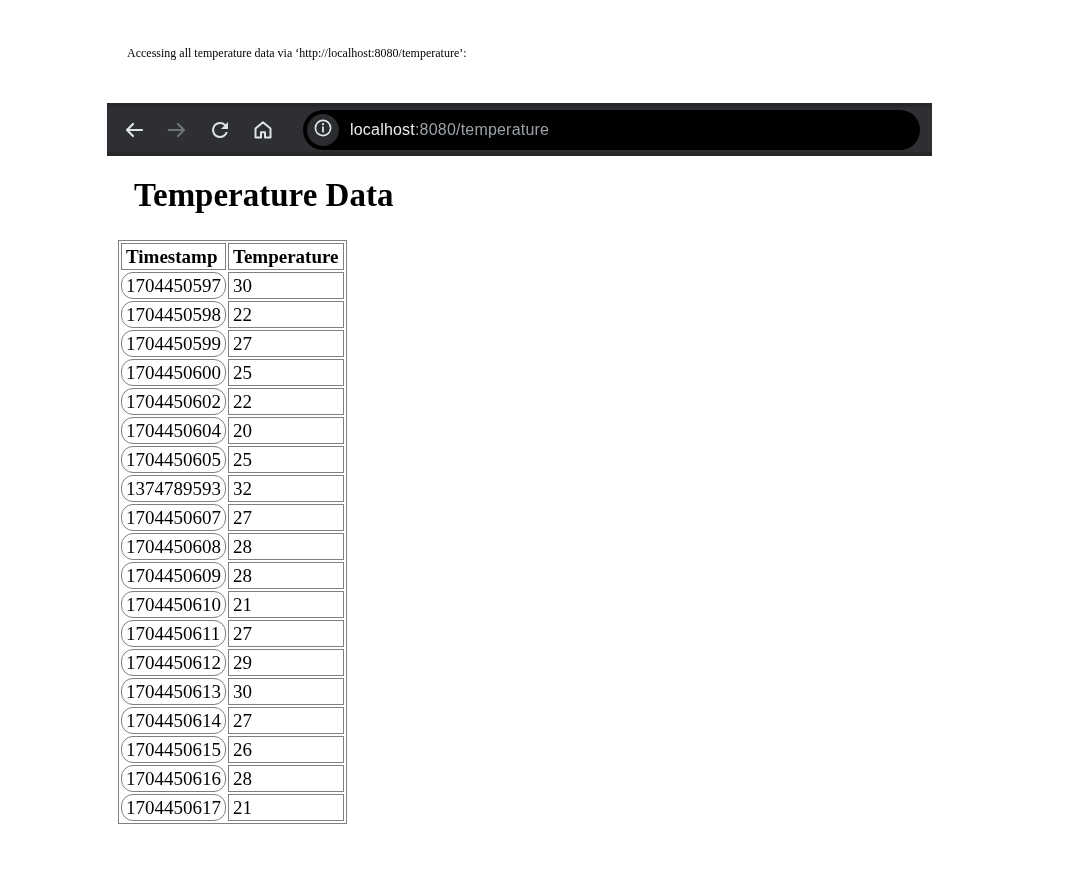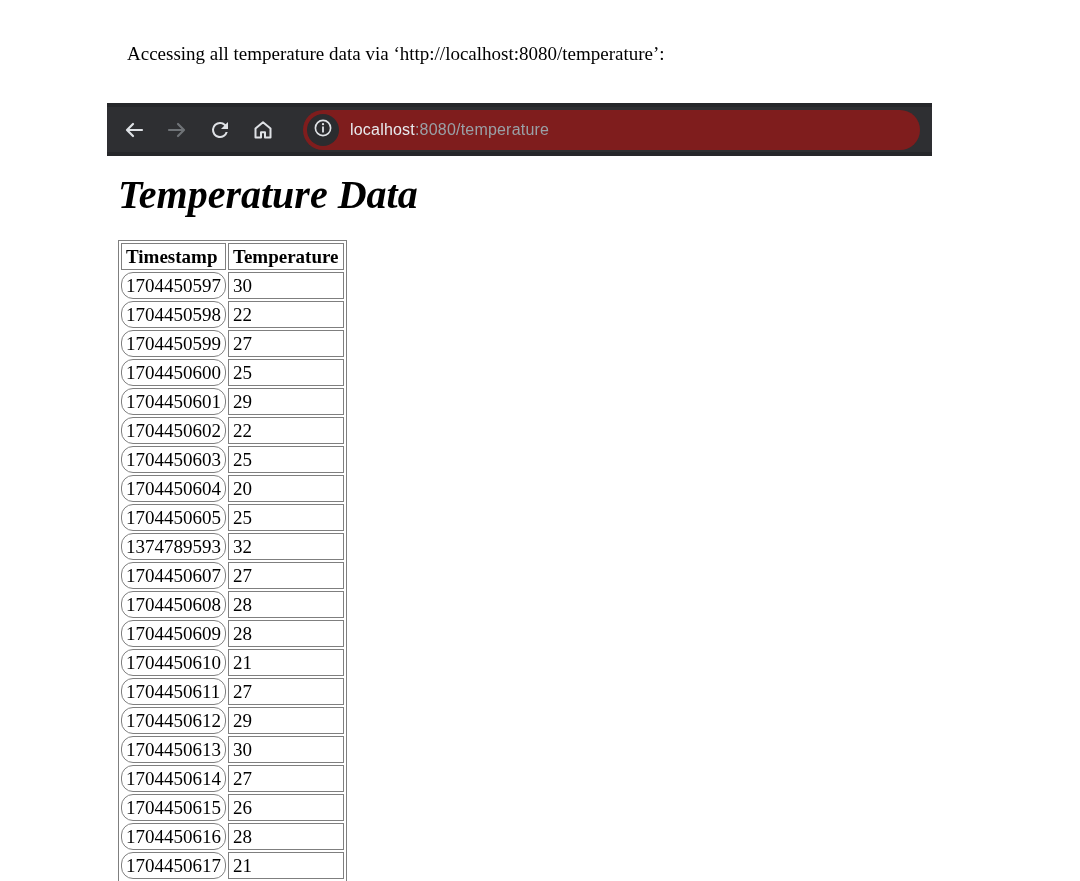--- a/index.html
+++ b/index.html
@@ -9,21 +9,21 @@
   }
   body {
     width: 1080px;
     height: 881px;
     overflow: hidden;
     font-family: "Liberation Serif", serif;
     color: #000000;
   }
   .caption {
     margin: 42px 0 0 127px;
-    font-size: 19px;
+    font-size: 12px;
     line-height: 23px;
     color: #000000;
     white-space: nowrap;
   }
   
   .toolbar {
     box-sizing: border-box;
     margin: 38px 0 0 107px;
     width: 825px;
     height: 53px;
@@ -42,21 +42,21 @@
     align-items: center;
     justify-content: center;
     flex: 0 0 auto;
     cursor: pointer;
   }
   .nav-btn svg { display: block; }
   .omnibox {
     flex: 1 1 auto;
     height: 40px;
     margin-left: 10px;
-    background: #7f1d1d;
+    background: #000000;
     border-radius: 20px;
     display: flex;
     align-items: center;
     padding: 0 14px 0 4px;
     min-width: 0;
   }
   .info-chip {
     width: 32px;
     height: 32px;
     border-radius: 50%;
@@ -74,25 +74,24 @@
     white-space: nowrap;
     overflow: hidden;
   }
   .url-host { color: #e8eaed; }
   .url-rest { color: #9aa0a6; }
   
   .page {
     margin-left: 118px;
   }
   .page h1 {
-    font-size: 40px;
+    font-size: 33px;
     line-height: 44px;
     font-weight: bold;
-    margin: 17px 0 23px 0;
-    font-style: italic;
+    margin: 17px 0 23px 16px;
   }
   table.data {
     border-collapse: separate;
     border-spacing: 2px;
     border: 1px solid #7f7f7f;
     font-size: 19px;
     margin-top: 14px;
   }
   table.data th,
   table.data td {
@@ -186,34 +185,26 @@
   <tr>
     <td class="ts-cell">1704450599</td>
     <td class="tmp-cell">27</td>
   </tr>
 
   <tr>
     <td class="ts-cell">1704450600</td>
     <td class="tmp-cell">25</td>
   </tr>
 
-  <tr>
-    <td class="ts-cell">1704450601</td>
-    <td class="tmp-cell">29</td>
-  </tr>
 
   <tr>
     <td class="ts-cell">1704450602</td>
     <td class="tmp-cell">22</td>
   </tr>
 
-  <tr>
-    <td class="ts-cell">1704450603</td>
-    <td class="tmp-cell">25</td>
-  </tr>
 
   <tr>
     <td class="ts-cell">1704450604</td>
     <td class="tmp-cell">20</td>
   </tr>
 
   <tr>
     <td class="ts-cell">1704450605</td>
     <td class="tmp-cell">25</td>
   </tr>

